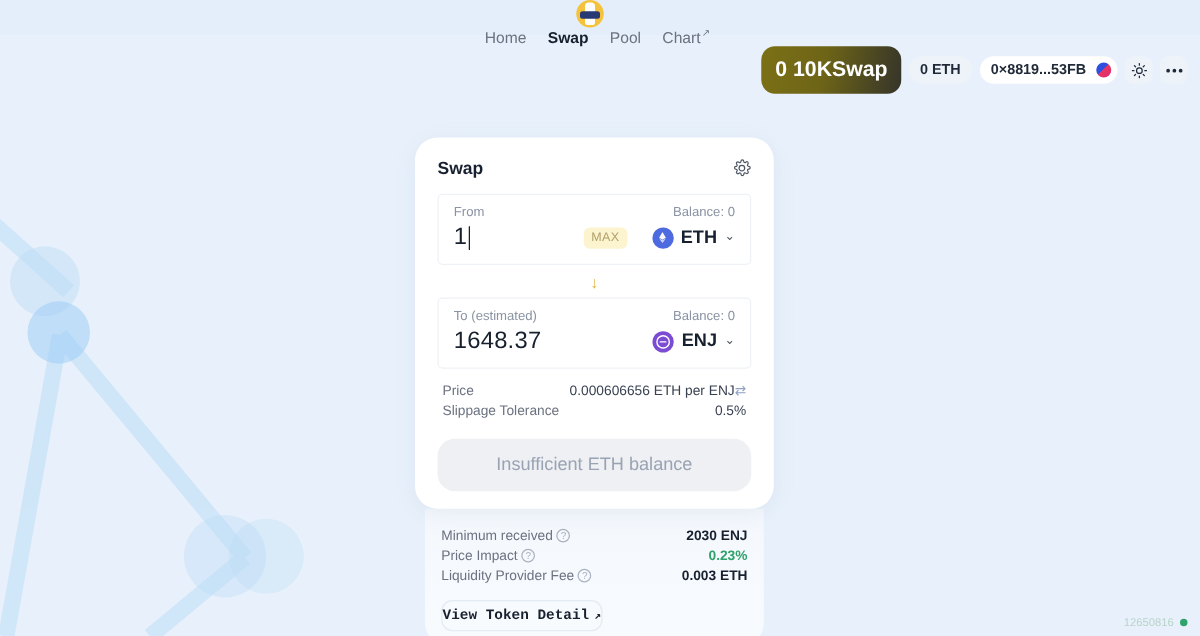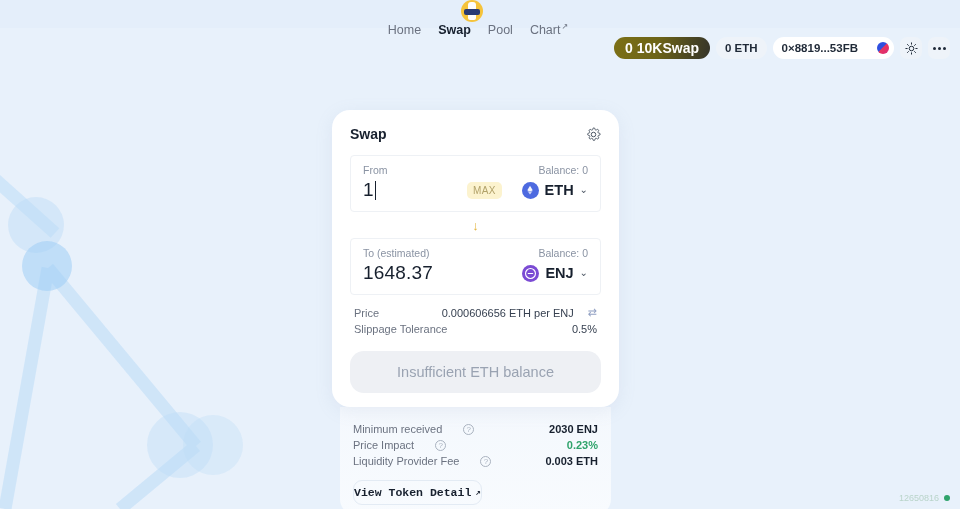--- a/index.html
+++ b/index.html
@@ -75,25 +75,25 @@
     margin-left: 1px;
     color: #6b7280;
   }
   #header-right {
     margin-left: auto;
     display: flex;
     align-items: center;
     gap: 6px;
   }
   #swap-badge {
-    height: 22px;
+    height: 38px;
     border-radius: 11px;
     background: linear-gradient(100deg, #7c7016 0%, #6d6417 45%, #35342a 100%);
     color: #ffffff;
-    font-size: 14px;
+    font-size: 17px;
     font-weight: bold;
     display: flex;
     align-items: center;
     padding: 0 11px;
     white-space: nowrap;
     cursor: pointer;
   }
   #eth-balance {
     height: 22px;
     border-radius: 11px;
@@ -108,21 +108,21 @@
   }
   #wallet-pill {
     height: 22px;
     border-radius: 11px;
     background: #ffffff;
     color: #1f2937;
     font-size: 11.5px;
     font-weight: bold;
     display: flex;
     align-items: center;
-    gap: 19px;
+    gap: 8px;
     padding: 0 5px 0 9px;
     white-space: nowrap;
     cursor: pointer;
   }
   #avatar {
     width: 12px; height: 12px;
     border-radius: 50%;
     background: linear-gradient(135deg, #2f4fe0 0%, #2f4fe0 45%, #e8355f 48%, #d92a7a 100%);
     flex: 0 0 auto;
   }
@@ -244,21 +244,21 @@
 
   #rate-block { padding: 9px 4px 6px 4px; }
   .rate-row {
     display: flex;
     justify-content: space-between;
     align-items: center;
     font-size: 11px;
     padding: 2px 0;
   }
   .rate-label { color: #6b7280; }
-  .rate-value { color: #374151; display: flex; align-items: center; gap: 14px; }
+  .rate-value { color: #374151; display: flex; align-items: center; gap: 0; }
   #refresh-icon { color: #93a2c4; font-size: 11px; cursor: pointer; }
 
   #action-btn {
     margin-top: 8px;
     width: 100%;
     height: 42px;
     border-radius: 14px;
     background: #eef0f4;
     color: #9aa3b2;
     font-size: 14.5px;
@@ -279,22 +279,22 @@
   .detail-row {
     display: flex;
     justify-content: space-between;
     align-items: center;
     font-size: 11px;
     padding: 2px 0;
   }
   .detail-label {
     color: #6b7280;
     display: flex;
-    align-items: flex-end;
-    gap: 21px;
+    align-items: flex-start;
+    gap: 3px;
   }
   .qmark {
     width: 11px; height: 11px;
     border-radius: 50%;
     border: 1px solid #aab3c0;
     color: #aab3c0;
     font-size: 8px;
     line-height: 9px;
     text-align: center;
     display: inline-block;

